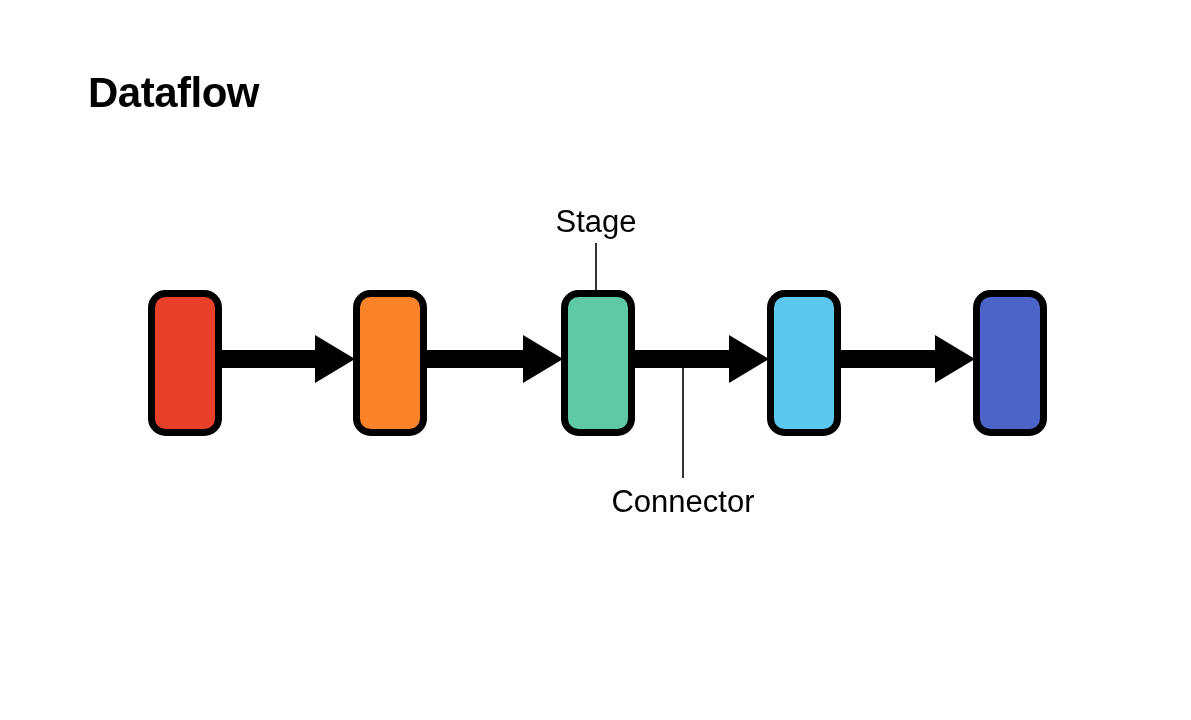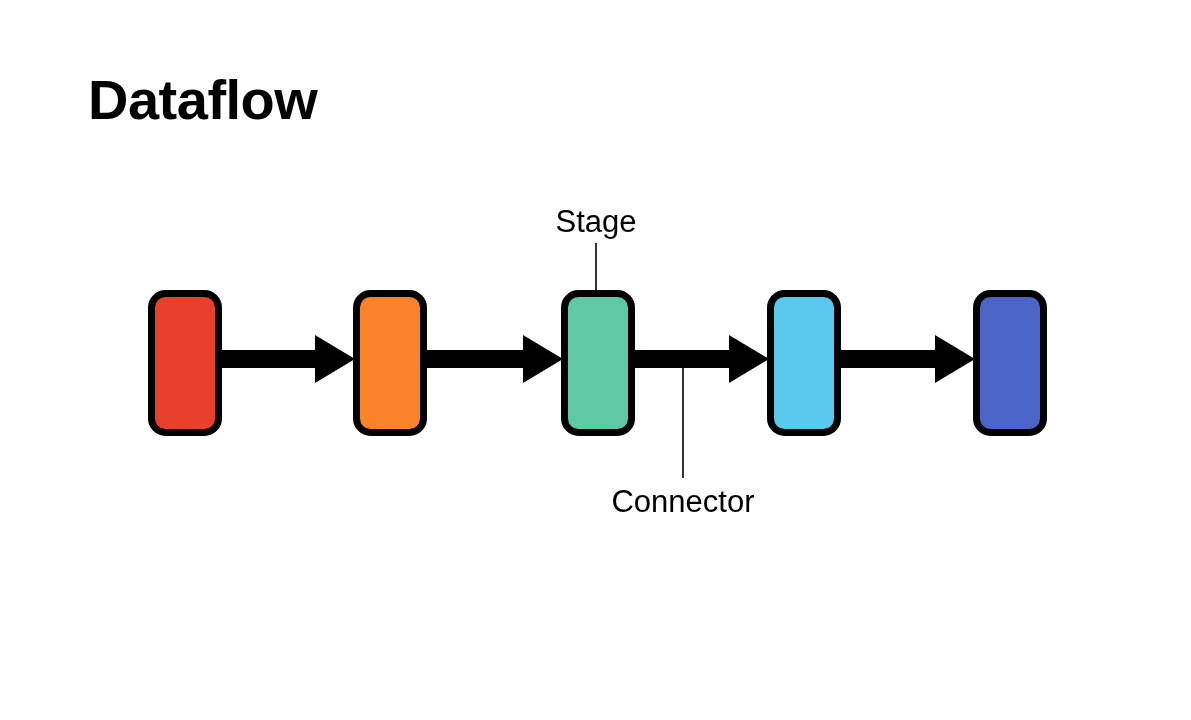--- a/index.html
+++ b/index.html
@@ -15,21 +15,21 @@
     position: relative;
     width: 1191px;
     height: 720px;
     background: #ffffff;
     overflow: hidden;
   }
   #title {
     position: absolute;
     left: 88px;
     top: 72px;
-    font-size: 56px;
+    font-size: 42px;
     font-weight: bold;
     color: #000000;
     letter-spacing: -0.5px;
     line-height: 1;
     white-space: nowrap;
   }
   #diagram {
     position: absolute;
     left: 0;
     top: 0;

